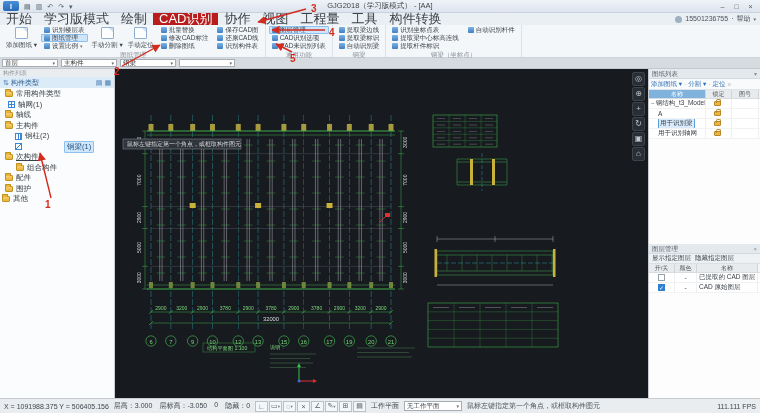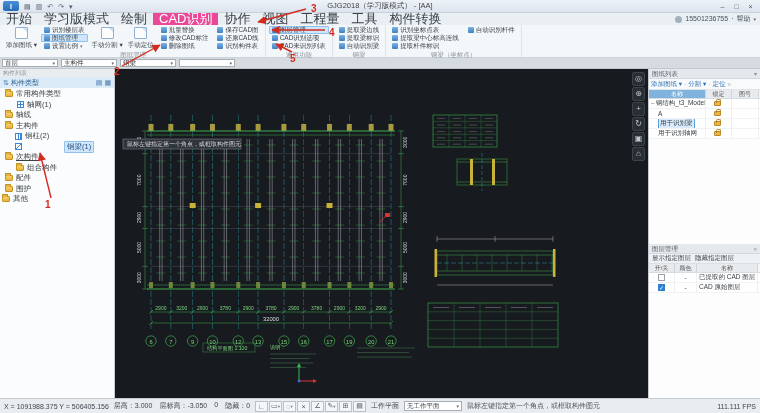--- a/index.html
+++ b/index.html
@@ -11,21 +11,21 @@
 .logo{width:16px;height:10px;background:linear-gradient(#4a90d9,#2a6ab5);border-radius:2px;color:#fff;font-size:7px;font-weight:bold;display:flex;align-items:center;justify-content:center;margin-right:3px;flex:none}
 #qat{display:flex;gap:1px;z-index:2}
 .qbtn{font-size:7px;color:#56606b;padding:0 2px;line-height:11px}
 .wtitle{position:absolute;left:0;right:0;text-align:center;font-size:7.5px;color:#444}
 #winbtns{margin-left:auto;display:flex;gap:1px;z-index:2}
 .wbtn{width:13px;text-align:center;font-size:7px;color:#555;line-height:11px}
 
 .tabrow{height:12px;display:flex;align-items:flex-end;background:#eaeff4;position:relative}
 #tabs{display:flex}
 .tab{padding:0 6px;line-height:12px;font-size:13px;color:#3a4147;white-space:nowrap}
-.tab.active{background:#ec4899;color:#fff}
+.tab.active{background:#b91c1c;color:#fff}
 .account{position:absolute;right:4px;top:0;display:flex;align-items:center;gap:3px;font-size:7px;color:#49525b;line-height:12px}
 .uico{width:7px;height:7px;border-radius:50%;background:#9fb0c0;flex:none}
 
 .ribbon{height:33px;display:flex;background:#f4f7fa;border-bottom:1px solid #cdd4db;padding-left:2px}
 .rgroup{display:flex;flex-direction:column;border-right:1px solid #dde3e9;padding:1px 3px 0}
 .rbody{flex:1;display:flex;gap:3px}
 .rlabel{height:8px;line-height:8px;text-align:center;font-size:6.5px;color:#8b939b;white-space:nowrap}
 .rcol{display:flex;flex-direction:column;justify-content:space-between;padding:0 0 1px}
 .sbtn{display:flex;align-items:center;gap:2px;height:8px;font-size:6.5px;color:#3c434a;padding:0 2px;border:1px solid transparent;border-radius:1px;white-space:nowrap}
 .sbtn.sel{background:#cfe5fa;border-color:#8cc0ef}
@@ -286,21 +286,21 @@
         <span>构件类型</span>
         <span class="sp"></span>
         <span class="hicon">▤</span>
         <span class="hicon">▦</span>
       </div>
       <div id="tree">
           <div class="titem" style="padding-left: 5px;">
             <span class="fold"></span>
             <span class="lbl">常用构件类型</span>
           </div>
-          <div class="titem" style="padding-left: 17px;">
+          <div class="titem" style="padding-left: 8px;">
             <span class="gico"></span>
             <span class="lbl">轴网(1)</span>
           </div>
           <div class="titem" style="padding-left: 5px;">
             <span class="fold"></span>
             <span class="lbl">轴线</span>
           </div>
           <div class="titem" style="padding-left: 5px;">
             <span class="fold"></span>
             <span class="lbl">主构件</span>

